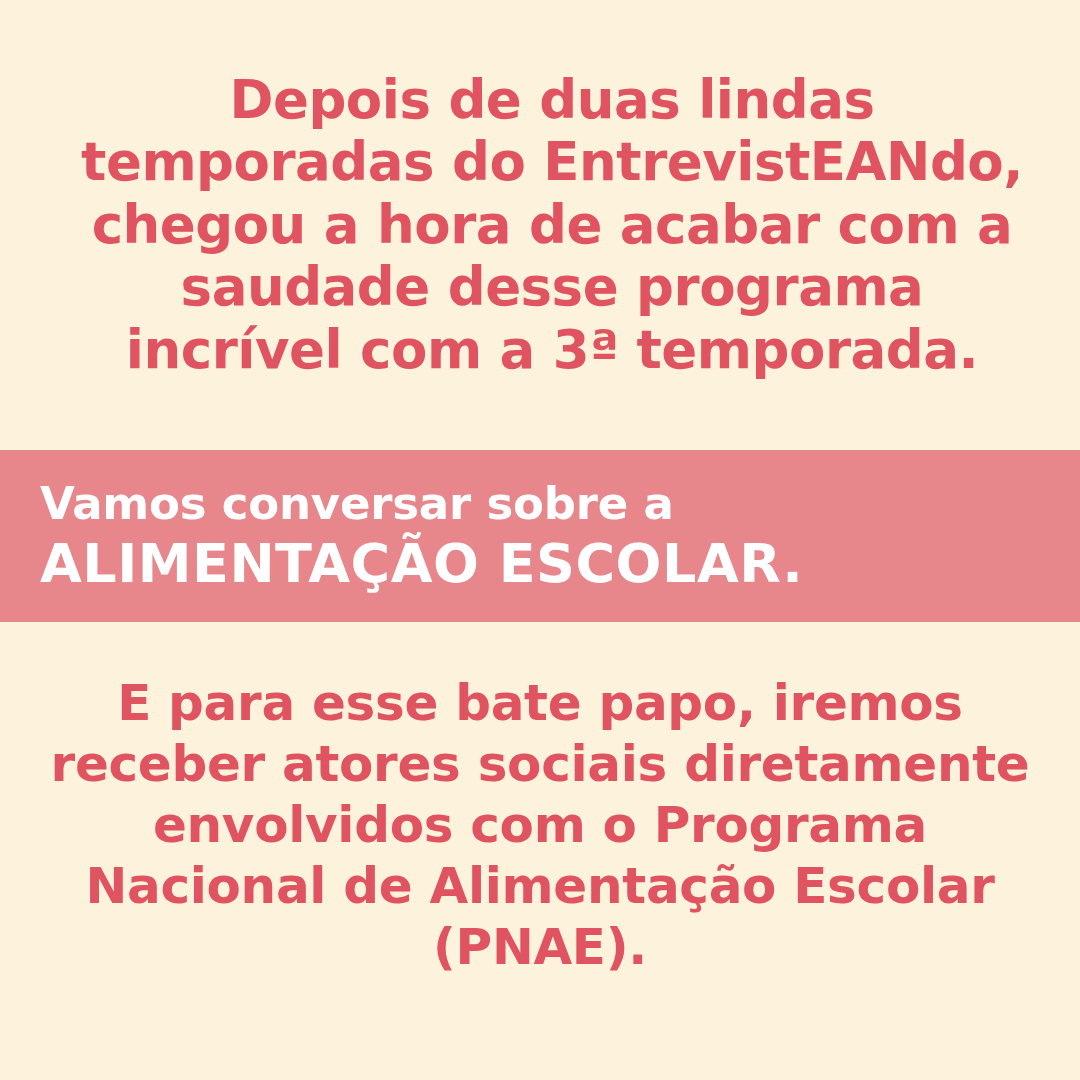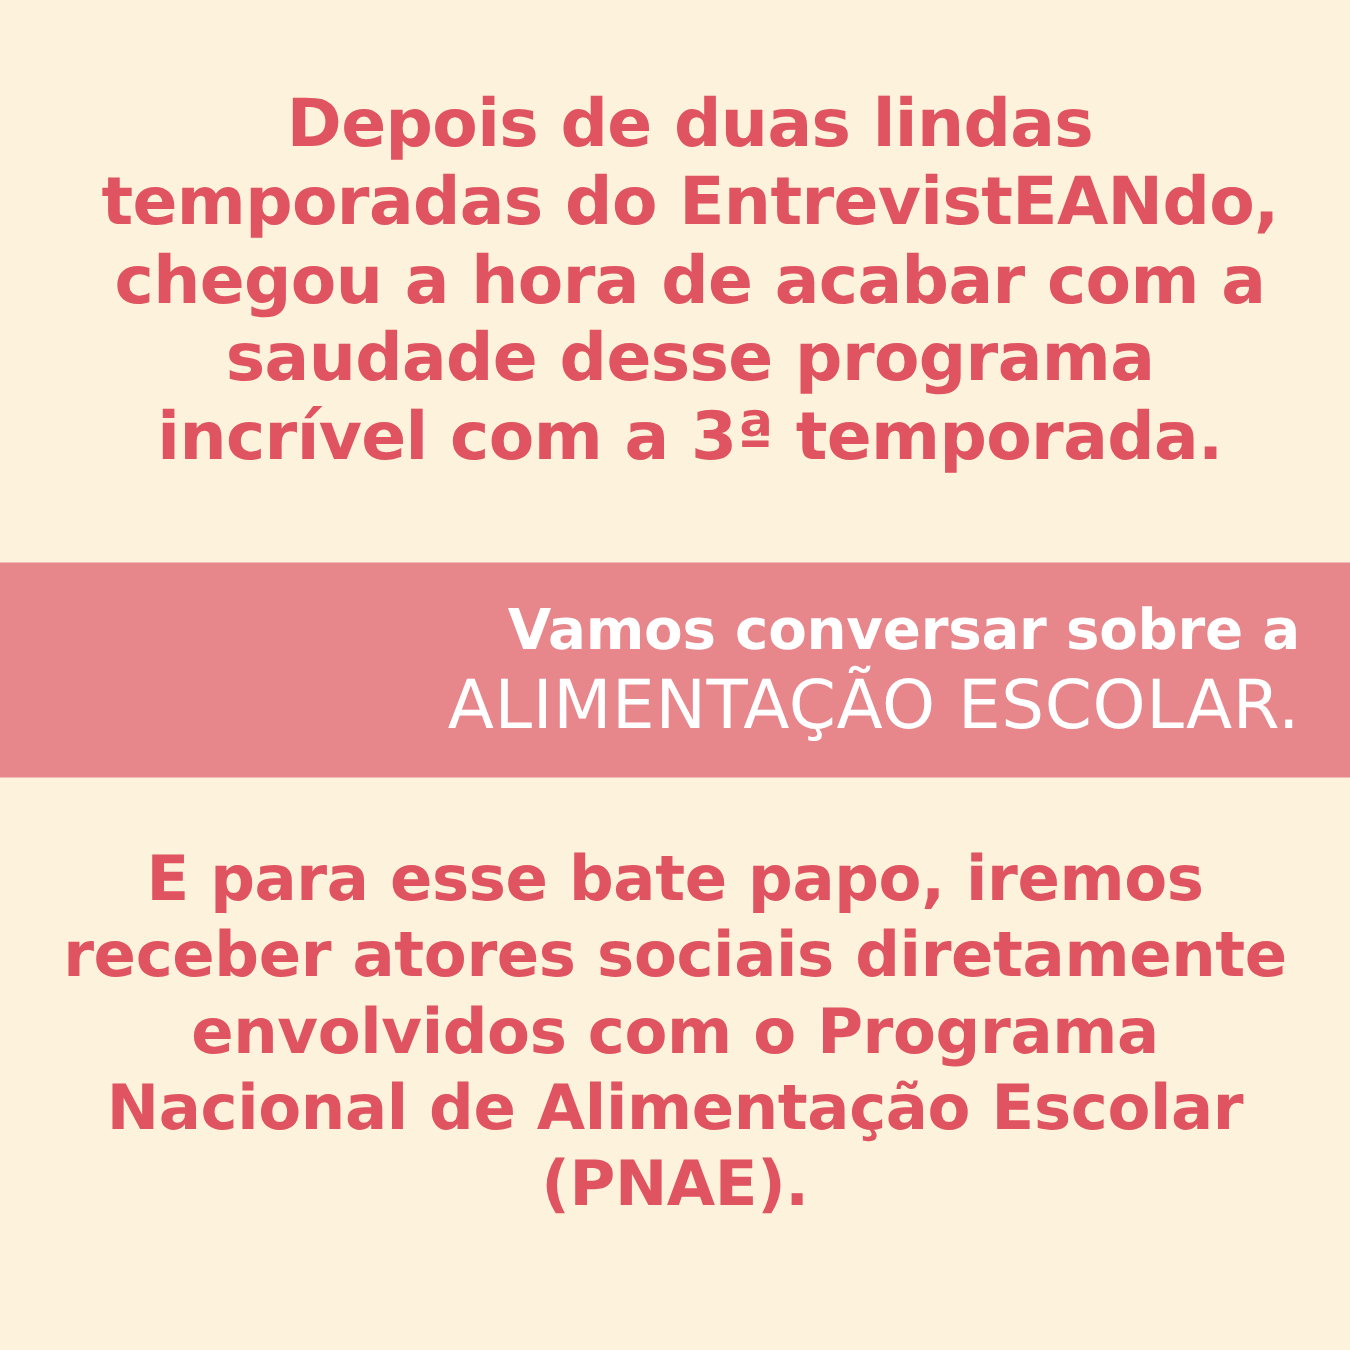--- a/index.html
+++ b/index.html
@@ -42,36 +42,36 @@
     letter-spacing: -0.5px;
     max-width: 1000px;
   }
 
   
   .band {
     background: #e7868b;
     height: 172px;
     display: flex;
     flex-direction: column;
-    align-items: flex-end;
+    align-items: flex-start;
     justify-content: center;
     padding: 0 40px;
     box-sizing: border-box;
   }
   .band-line1 {
     color: #ffffff;
     font-weight: 700;
     font-size: 45px;
     line-height: 1.1;
     text-align: center;
     letter-spacing: -0.2px;
   }
   .band-line2 {
     color: #ffffff;
-    font-weight: 400;
+    font-weight: 700;
     font-size: 54px;
     line-height: 1.1;
     text-align: center;
     letter-spacing: 0.5px;
     margin-top: 6px;
   }
 
   
   .block-bottom {
     flex: 1;

